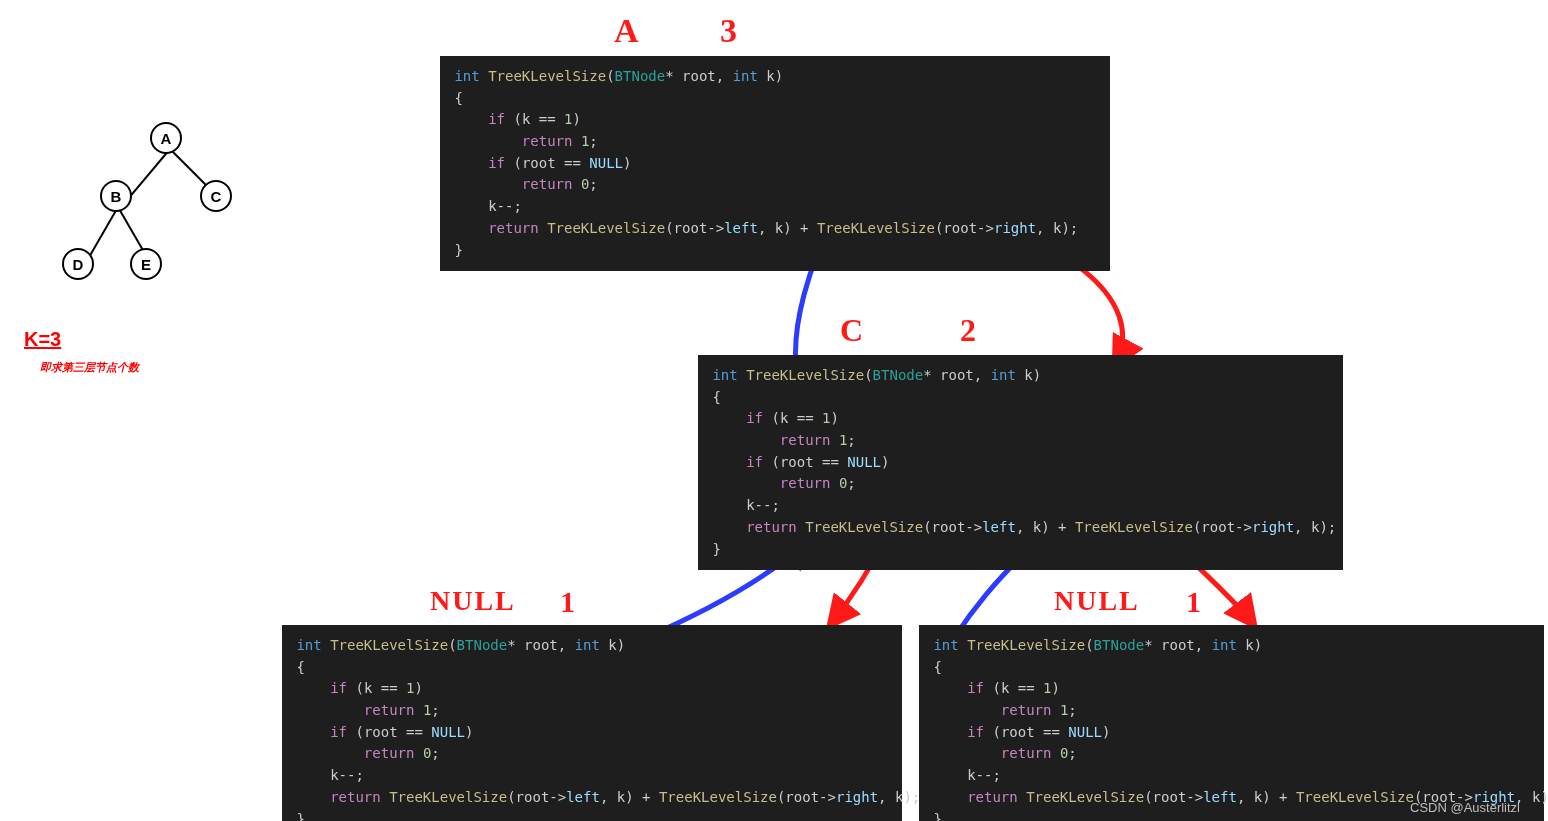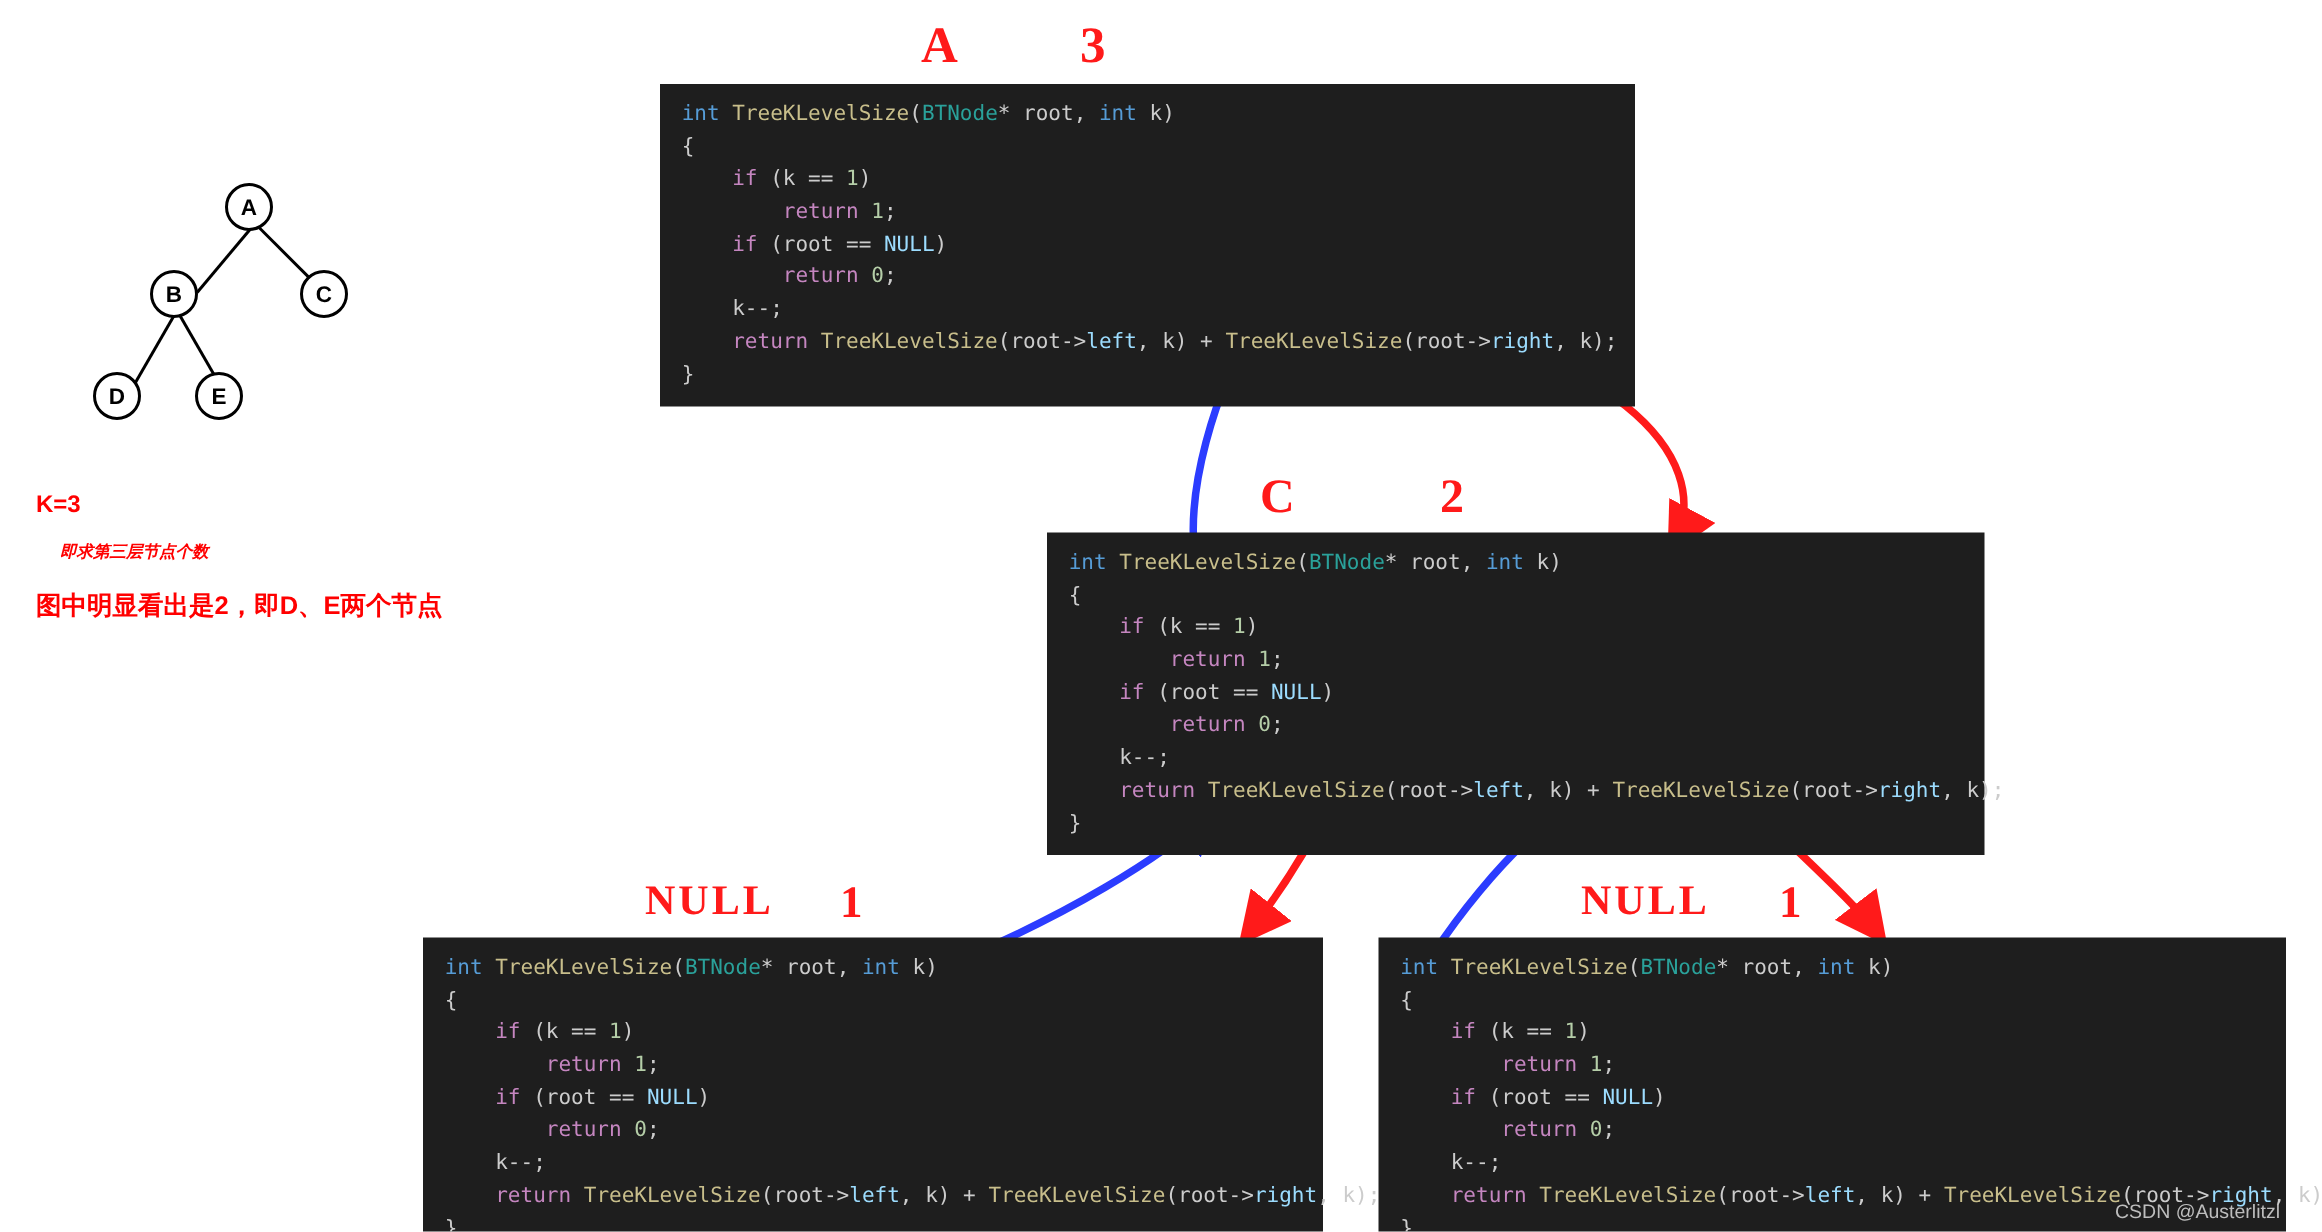--- a/index.html
+++ b/index.html
@@ -1,17 +1,17 @@
 <!DOCTYPE html>
 <html><head>
 <meta charset="utf-8">
 <style>
   html,body{margin:0;padding:0;background:#fff;font-family:Consolas,Menlo,monospace;overflow:hidden;}
   .stage{position:relative;width:1548px;height:821px;}
-  .codebox{position:absolute;background:#1e1e1e;padding:10px 4px 10px 6px;font-size:14px;line-height:1.55;white-space:pre;}
+  .codebox{position:absolute;background:#1e1e1e;padding:10px 24px 10px 6px;font-size:14px;line-height:1.55;white-space:pre;}
   .tok-type{color:#569cd6;}
   .tok-fn{color:#c8be8b;}
   .tok-cls{color:#2aa19a;}
   .tok-kw{color:#c586c0;}
   .tok-num{color:#b5cea8;}
   .tok-id{color:#9cdcfe;}
   .tok-p{color:#cccccc;}
   .tok-ret{color:#c586c0;}
   .gutter{color:#3a3a3a;}
   
@@ -44,23 +44,22 @@
   <div class="treeNode" style="left:200px;top:180px;">
       <span>C</span>
     </div>
   <div class="treeNode" style="left:62px;top:248px;">
       <span>D</span>
     </div>
   <div class="treeNode" style="left:130px;top:248px;">
       <span>E</span>
     </div>
 
-  <div class="note" style="left:24px;top:328px;font-size:16px;">K=3</div>
+  <div class="note" style="left:24px;top:328px;font-size:20px;text-decoration:underline;">K=3</div>
   <div class="note" style="left:40px;top:360px;font-size:11px;font-style:italic;">即求第三层节点个数</div>
-  <div class="note" style="left:24px;top:392px;font-size:17px;">图中明显看出是2，即D、E两个节点</div>
 
   <div class="hand red" style="left:614px;top:12px;font-size:34px;">A</div>
   <div class="hand red" style="left:720px;top:12px;font-size:34px;">3</div>
   <div class="hand blue" style="left:834px;top:165px;font-size:32px;">2</div>
 
   <div class="hand red" style="left:840px;top:312px;font-size:32px;">C</div>
   <div class="hand red" style="left:960px;top:312px;font-size:32px;">2</div>
   <div class="hand blue" style="left:908px;top:458px;font-size:30px;">1</div>
   <div class="hand blue" style="left:1120px;top:455px;font-size:30px;">1</div>
 

